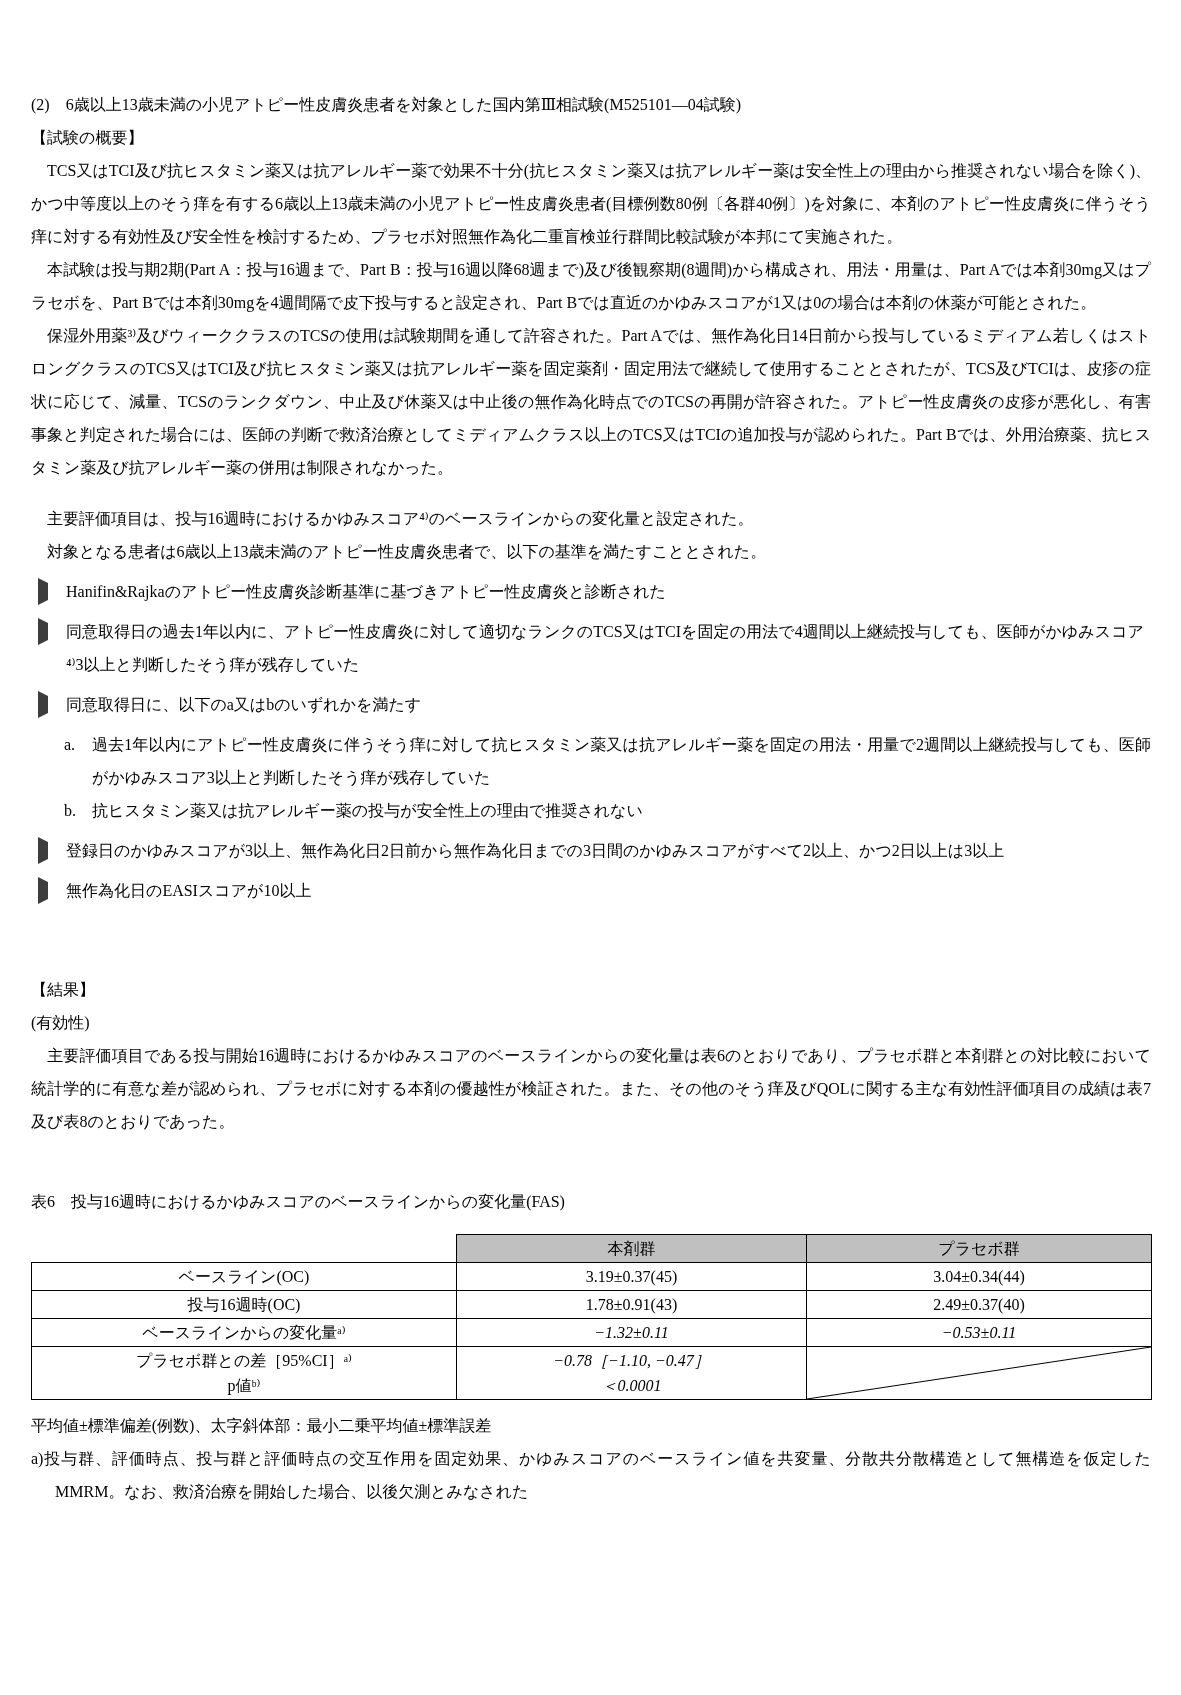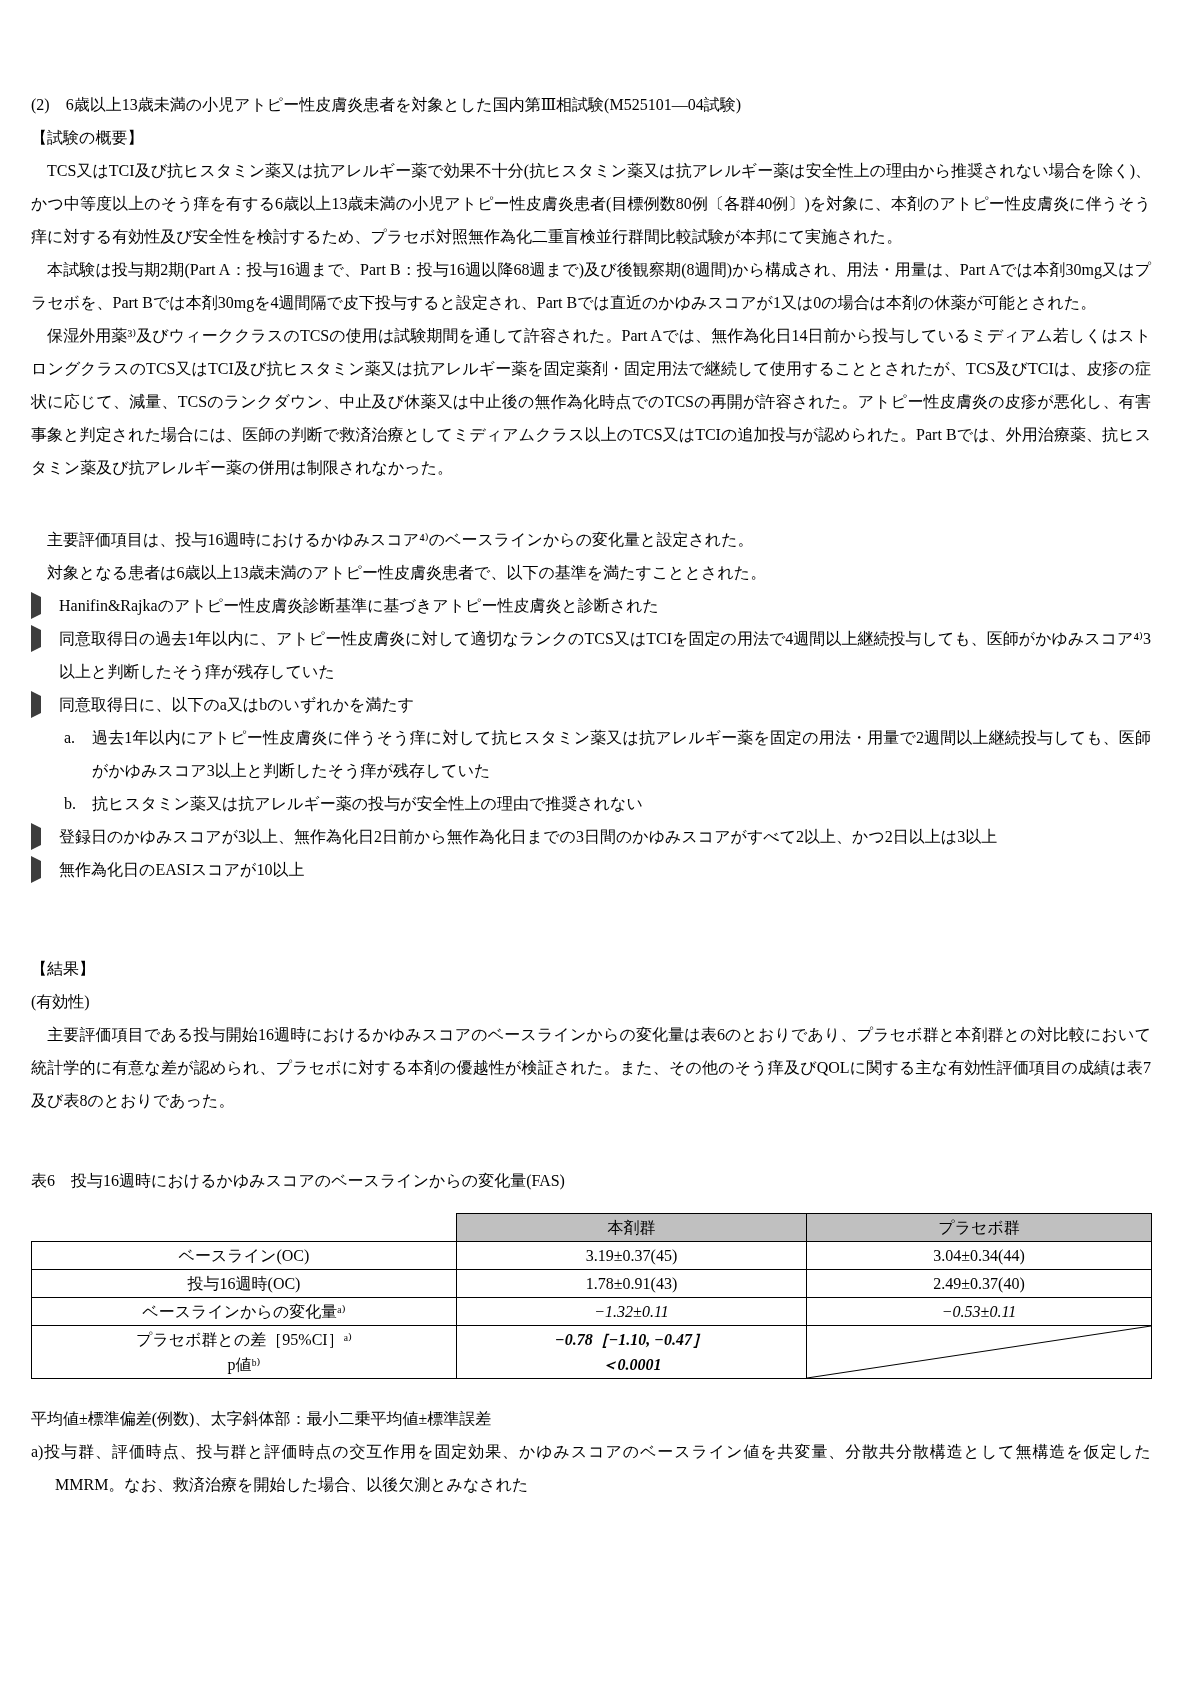--- a/index.html
+++ b/index.html
@@ -3,41 +3,41 @@
 <meta charset="utf-8">
 <style>
   html,body{margin:0;padding:0}
   body{
     width:1181px;height:1695px;background:#ffffff;color:#000000;
     font-family:"Liberation Serif","DejaVu Serif",serif;
     font-size:16px;overflow:hidden;
   }
   .page{padding:88px 30px 0 31px}
   .line{line-height:33px;text-align:justify;white-space:pre-wrap;margin:0}
-  .gap-1{margin-top:39px}
+  .gap-1{margin-top:18px}
   .gap-2{margin-top:66px}
   
-  .bullet{display:flex;line-height:33px;margin:0}
+  .bullet{display:flex;line-height:33px;margin:7px}
   .bullet .marker{width:28px;flex:none}
   .tri{width:0;height:0;border-left:10px solid #3d3d3d;border-top:5px solid transparent;border-bottom:5px solid transparent;margin-top:11px}
   .bullet .btext{flex:1;text-align:justify;white-space:pre-wrap}
   .subitem{display:flex;line-height:33px;margin:0 0 0 33px}
   .subitem .slabel{width:28px;flex:none}
   .subitem .stext{flex:1;text-align:justify;white-space:pre-wrap}
   
   .caption{line-height:33px;margin-top:47px;white-space:pre-wrap}
   table.t6{width:1120px;border-collapse:collapse;table-layout:fixed;margin-top:3px}
   .t6 td,.t6 th{border:1px solid #000;text-align:center;vertical-align:middle;padding:1px 4px;line-height:25px;font-size:16px;font-weight:normal}
   .t6 .corner{border-top:none;border-left:none;background:#fff}
   .t6 th.gray{background:#c0c0c0}
-  .bi{font-weight:bold;font-style:italic}
+  .bi{font-weight:normal;font-style:italic}
   .diag{position:relative;padding:0}
   .diag svg{position:absolute;left:0;top:0;width:100%;height:100%;display:block}
   
-  .footnotes{margin-top:23px}
+  .footnotes{margin-top:9px}
   .footnote{line-height:33px;margin:0;text-align:justify;white-space:pre-wrap}
   .fn-hang{padding-left:24px;text-indent:-24px;white-space:normal}
 </style>
 </head>
 <body>
 
 <div class="page">
 
   <p class="line">(2)　6歳以上13歳未満の小児アトピー性皮膚炎患者を対象とした国内第Ⅲ相試験(M525101—04試験)</p>
 

